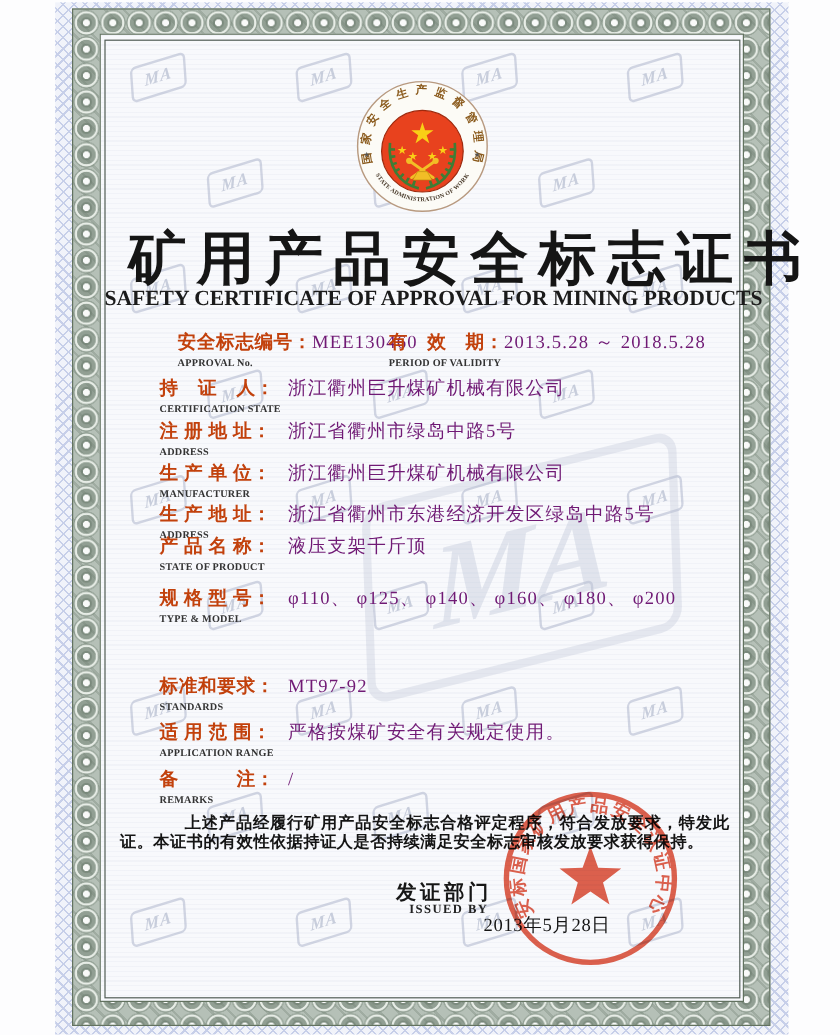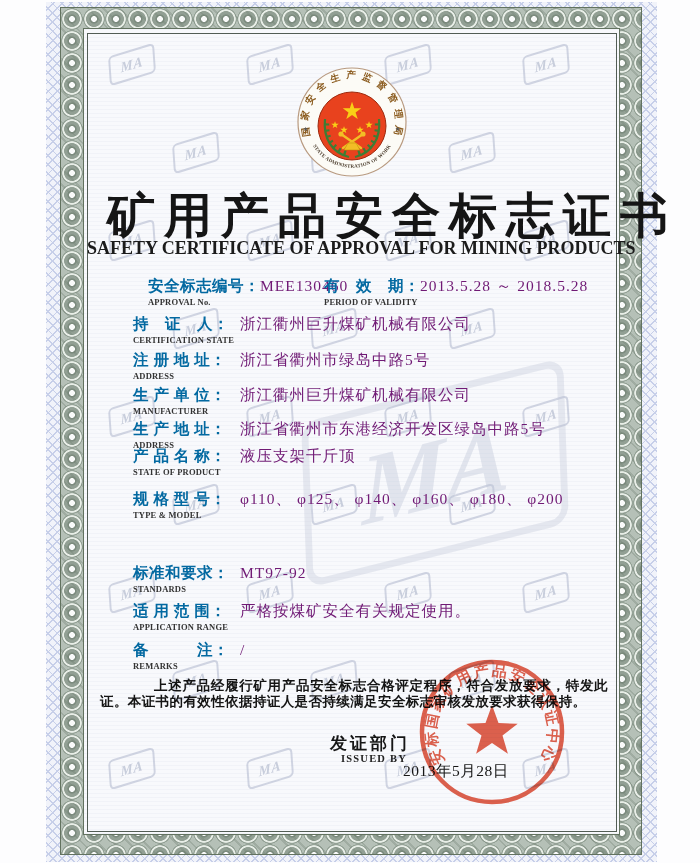--- a/index.html
+++ b/index.html
@@ -35,21 +35,21 @@
       display:flex;align-items:center;justify-content:center;
       transform:rotate(-14deg) skewX(-12deg);z-index:2;}
   .content{position:absolute;inset:0;z-index:5;}
   .emblem{position:absolute;left:296px;top:66px;}
   .title-cn{position:absolute;left:87px;top:184px;width:531px;text-align:center;
       font-size:48px;font-weight:700;letter-spacing:9px;padding-left:20px;box-sizing:border-box;
       color:#151515;white-space:nowrap;}
   .title-en{position:absolute;left:87px;top:238px;width:531px;text-align:center;
       font-size:18px;font-weight:700;color:#1b1b1b;white-space:nowrap;}
   .frow{position:absolute;left:133px;font-size:15.5px;line-height:19px;white-space:nowrap;}
-  .frow .lbl{font-weight:700;letter-spacing:.5px;color:#0369a1;}
+  .frow .lbl{font-weight:700;letter-spacing:.5px;color:#c2410c;}
   .frow .lbl-w{display:inline-block;width:107px;}
   .frow .val{font-weight:500;letter-spacing:1px;color:#701a75;}
   .frow .en{font-size:8.5px;line-height:10px;font-weight:600;letter-spacing:.2px;color:#333;margin-top:2px;}
   .statement{position:absolute;left:100px;top:678px;width:508px;font-size:13.5px;
       line-height:15.8px;font-weight:600;letter-spacing:.4px;text-indent:54px;
       text-align:justify;color:#141414;}
   .issued-cn{position:absolute;left:330px;top:732px;font-size:17px;font-weight:600;letter-spacing:3px;}
   .issued-en{position:absolute;left:341px;top:753px;font-size:10.5px;font-weight:700;letter-spacing:1.2px;color:#222;}
   .issue-date{position:absolute;left:403px;top:761px;font-size:15.5px;font-weight:500;letter-spacing:.5px;}
   .seal{position:absolute;left:414px;top:654px;opacity:.87;mix-blend-mode:multiply;z-index:6;}

